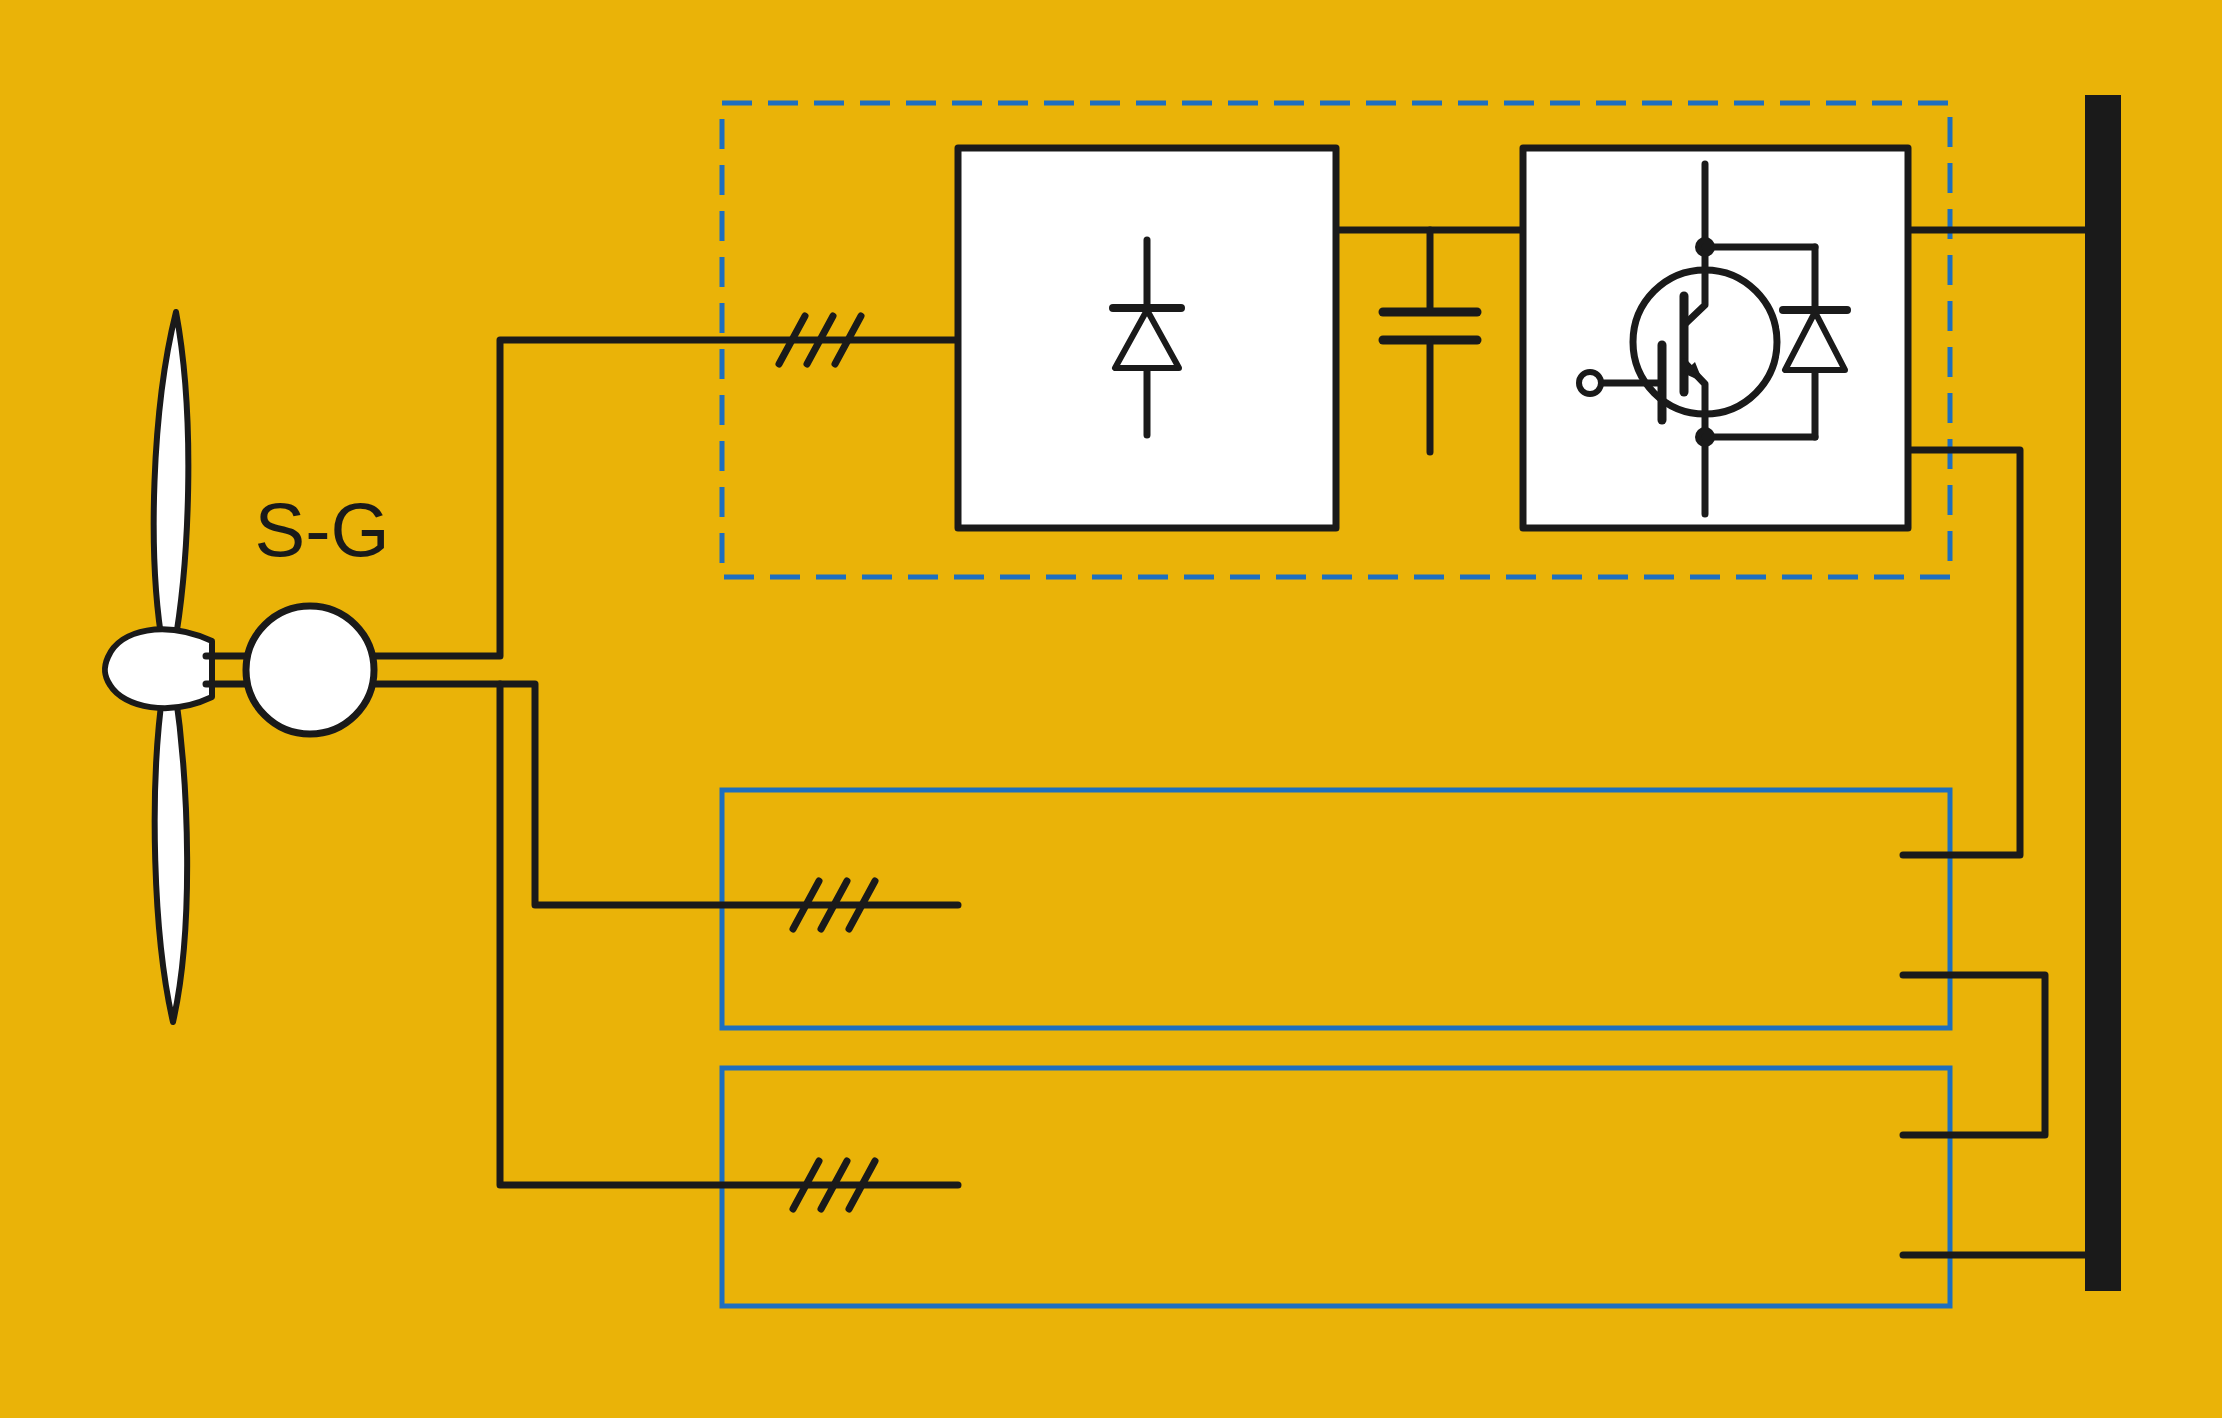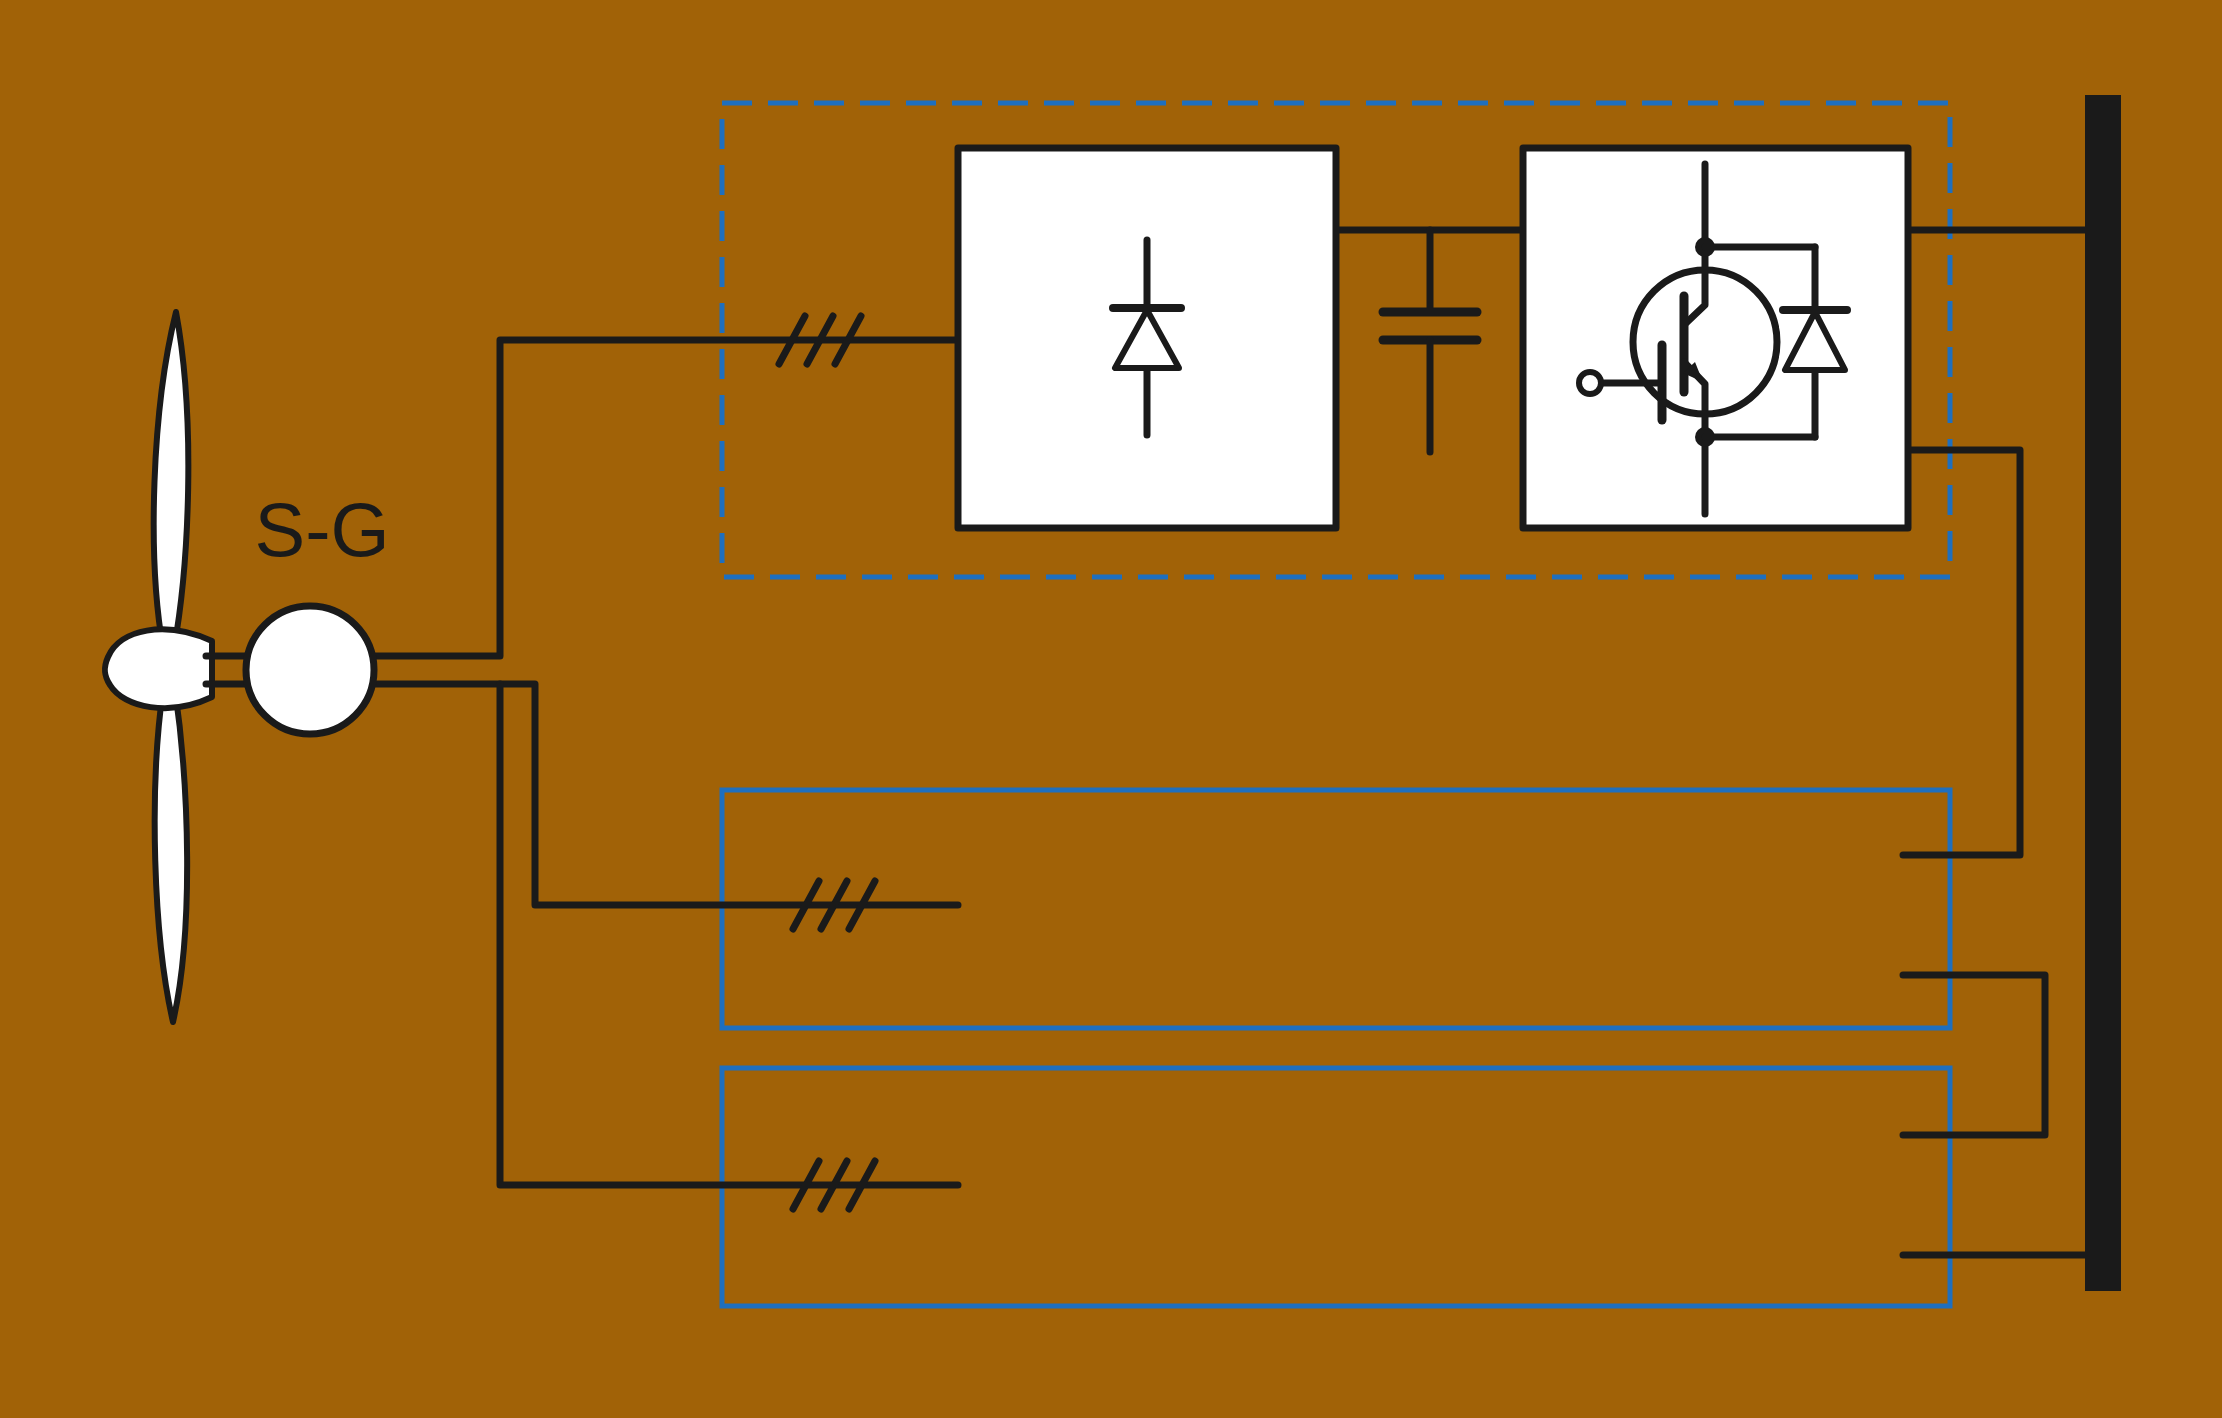--- a/index.html
+++ b/index.html
@@ -1,20 +1,20 @@
 <!DOCTYPE html>
 <html><head>
 <meta charset="utf-8">
 <style>
   html, body { margin: 0; padding: 0; background: #ffffff; }
   .canvas {
     width: 2222px;
     height: 1418px;
     position: relative;
-    background: #a16207;
+    background: #eab308;
     overflow: hidden;
   }
   svg { display: block; width: 100%; height: 100%; }
   .ink   { stroke: #1a1a1a; stroke-width: 7; fill: none; stroke-linecap: round; stroke-linejoin: round; }
   .blue  { stroke: #1e6fbf; stroke-width: 5; fill: none; }
   .dashed{ stroke-dasharray: 30 16; }
   .label {
     font-family: "Liberation Sans", sans-serif;
     font-size: 76px;
     fill: #1a1a1a;

